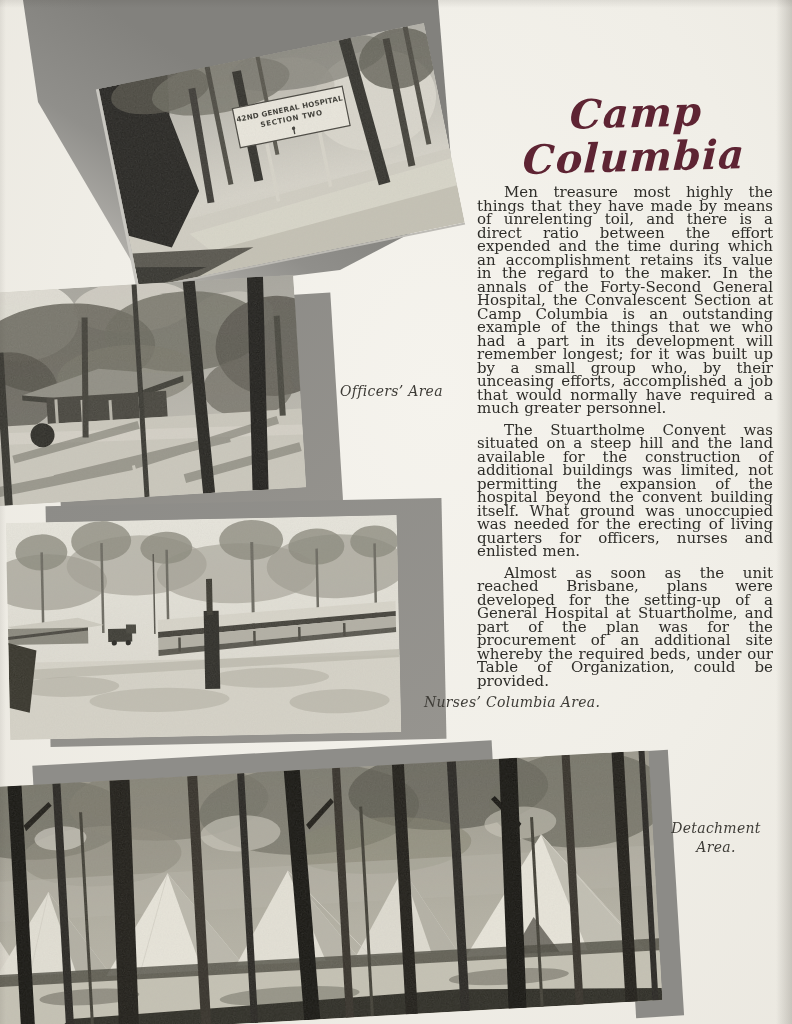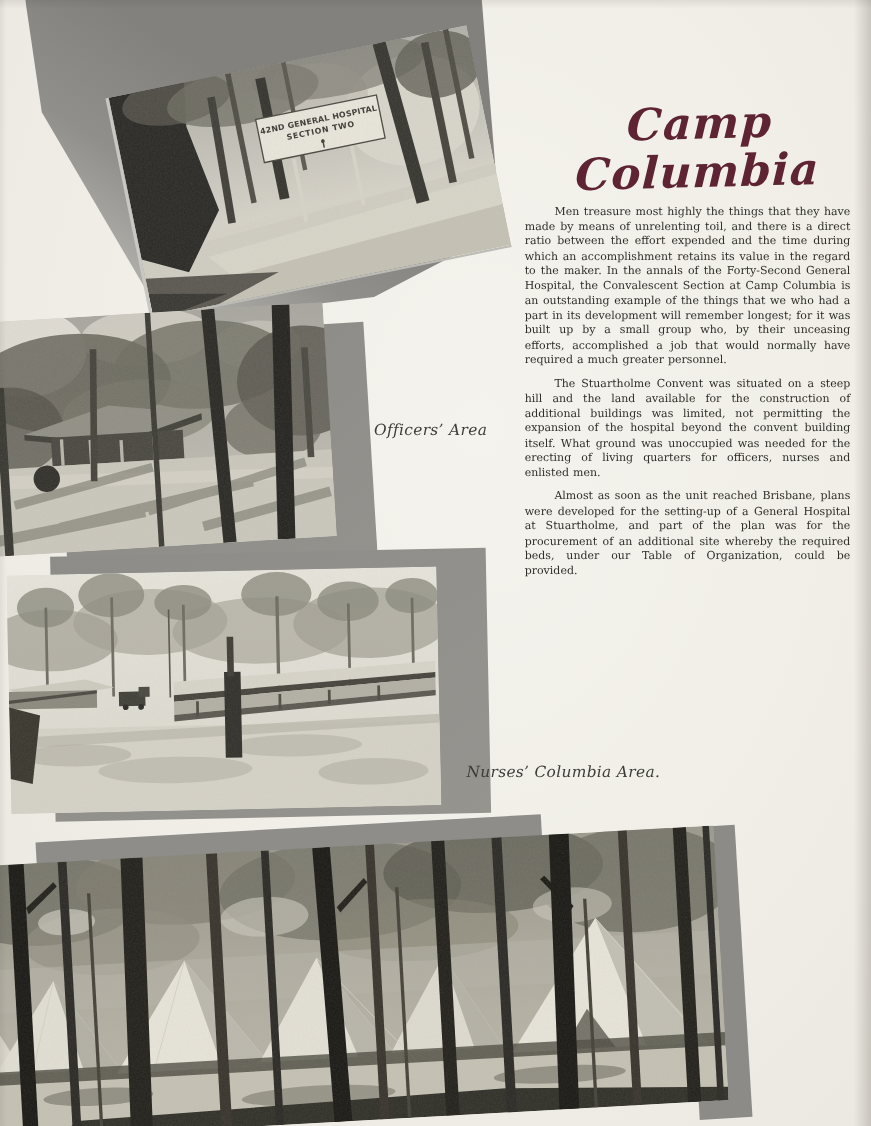--- a/index.html
+++ b/index.html
@@ -43,21 +43,21 @@
   .caption{
     position:absolute;font-family:"DejaVu Serif", serif;font-style:italic;
     font-size:14px;color:#3e3c37;letter-spacing:.3px;
   }
   .caption-officers{left:340px;top:383px;}
   .caption-nurses{left:424px;top:694px;}
   .caption-detachment{left:664px;top:819px;width:104px;text-align:center;line-height:1.35;}
 
   .article{
     position:absolute;left:477px;top:186px;width:296px;
-    font-size:10px;line-height:13.5px;color:#2e2d29;text-align:justify;
+    font-size:15px;line-height:13.5px;color:#2e2d29;text-align:justify;
   }
   .article p{margin:0 0 8px 0;text-indent:27px;word-spacing:.5px;}
 </style>
 </head>
 <body>
 
 <div class="page">
 
   <div class="shadow shadow1"></div>
   <div class="photo photo1">
@@ -297,20 +297,21 @@
         <path d="M538,70 L512,40 L516,37 L541,66 Z" fill="#14130f"></path>
       </g>
       <rect width="672" height="250" filter="url(#g4)" opacity=".45"></rect>
     </svg>
   </div>
 
   <h1 class="title">Camp Columbia</h1>
 
   <div class="caption caption-officers">Officers’ Area</div>
   <div class="caption caption-nurses">Nurses’ Columbia Area.</div>
+  <div class="caption caption-detachment">Detachment Area.</div>
 
   <div class="article">
     <p>Men treasure most highly the things that they have made by means of unrelenting toil, and there is a direct ratio between the effort expended and the time during which an accomplishment retains its value in the regard to the maker.  In the annals of the Forty-Second General Hospital, the Convalescent Section at Camp Columbia is an outstanding example of the things that we who had a part in its development will remember longest; for it was built up by a small group who, by their unceasing efforts, accomplished a job that would normally have required a much greater personnel.</p>
     <p>The Stuartholme Convent was situated on a steep hill and the land available for the construction of additional buildings was limited, not permitting the expansion of the hospital beyond the convent building itself. What ground was unoccupied was needed for the erecting of living quarters for officers, nurses and enlisted men.</p>
     <p>Almost as soon as the unit reached Brisbane, plans were developed for the setting-up of a General Hospital at Stuartholme, and part of the plan was for the procurement of an additional site whereby the required beds, under our Table of Organization, could be provided.</p>
   </div>
 
   <div class="edge-right"></div>
   <div class="edge-top"></div>
   <div class="edge-left"></div>

